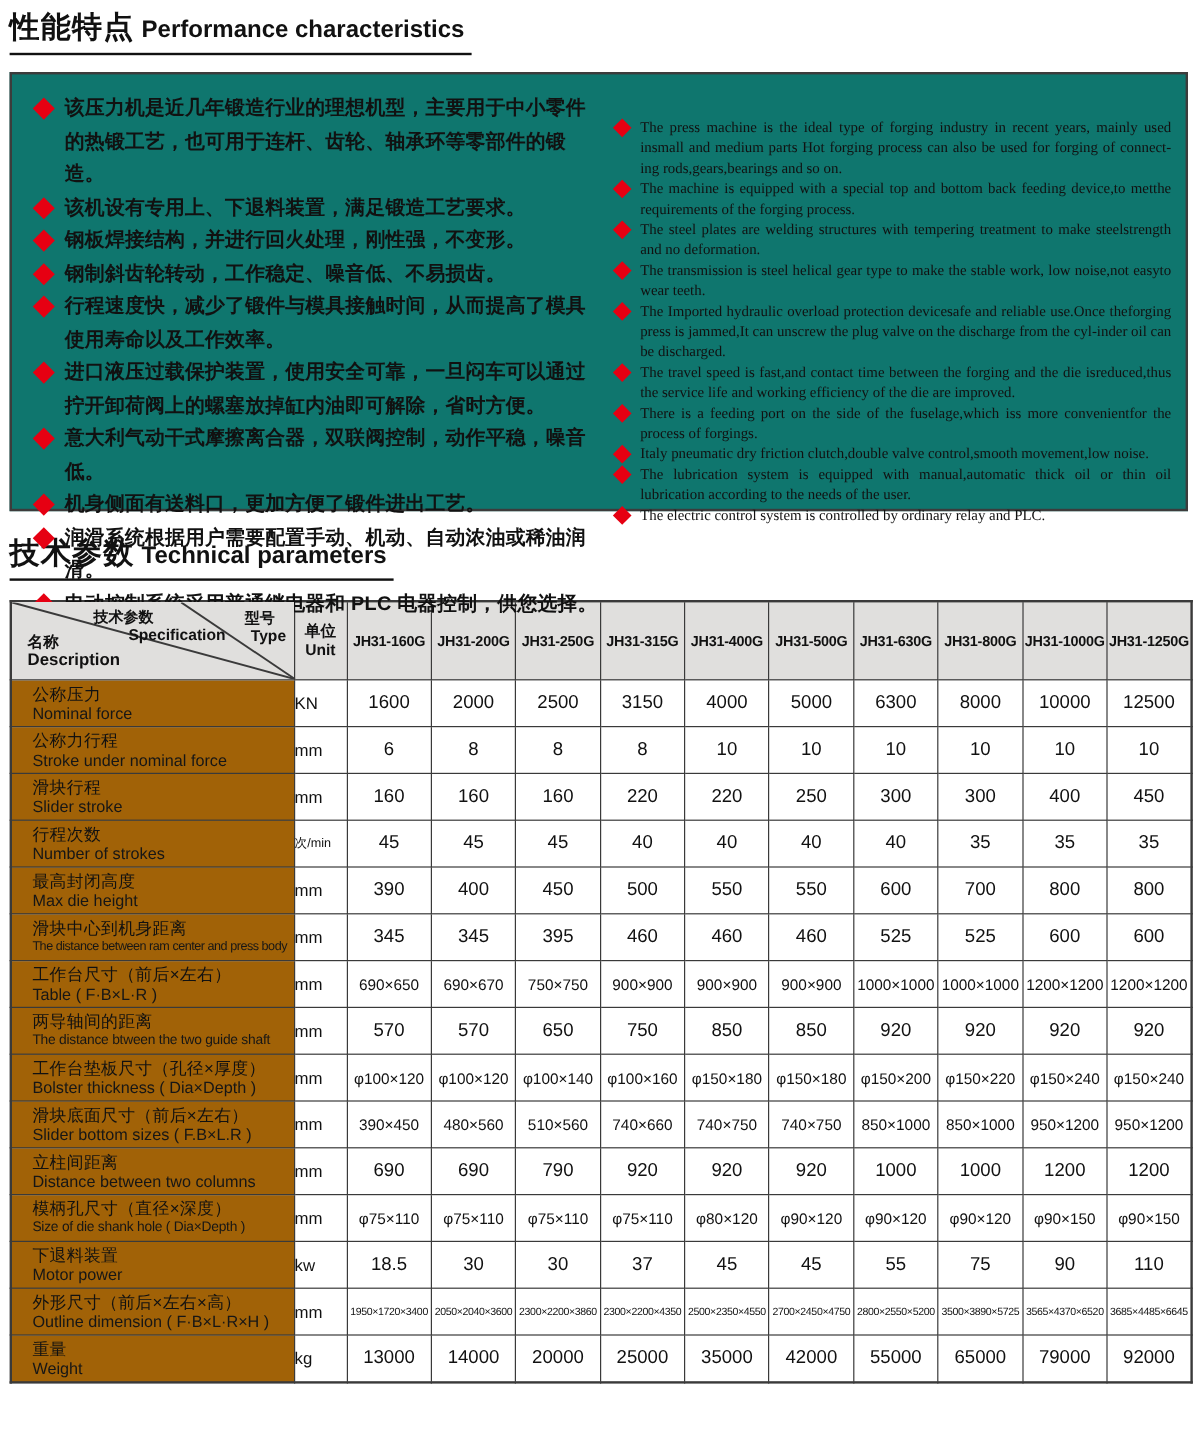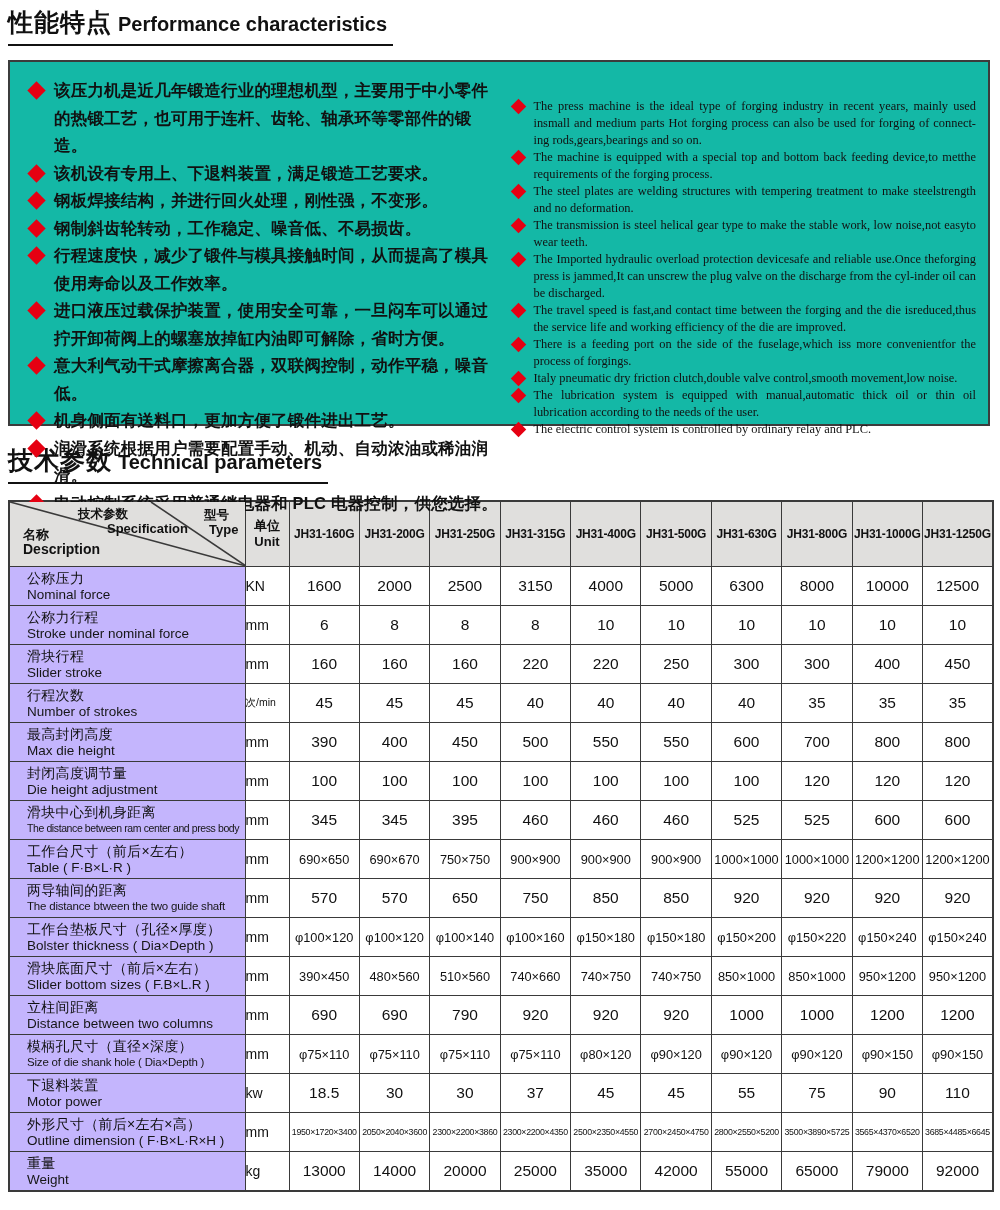--- a/index.html
+++ b/index.html
@@ -11,21 +11,21 @@
   }
   
   .sec-title {
     display:inline-block; border-bottom:2.5px solid #111;
     padding:0 6px 5px 0; margin-bottom:14px; white-space:nowrap;
   }
   .sec-title .cn { font-size:25px; font-weight:bold; letter-spacing:1px; }
   .sec-title .en { font-size:20px; font-weight:bold; margin-left:6px; }
   
   .panel {
-    width:982px; height:366px; background:#14b8a6;
+    width:982px; height:366px; background:#0f766e;
     border:2.5px solid #3c3c3c; display:flex;
     padding:13px 12px 8px 18px; margin-bottom:18px;
   }
   .col-cn { width:478px; padding-top:2px; }
   .col-en { width:465px; margin-left:8px; padding-top:3px;margin-top:20px; }
   .feat { display:flex; align-items:flex-start; }
   .feat .ftxt { flex:1; }
   .col-cn .feat { font-size:16.5px; font-weight:600; line-height:27.5px; letter-spacing:0.2px; }
   .col-en .feat { font-family:"Liberation Serif", serif; font-size:12.4px; line-height:17px; text-align:justify; font-weight:500; }
   .dia { flex-shrink:0; background:#e60012; display:inline-block; }
@@ -34,21 +34,21 @@
   
   table.tech {
     width:984px; border-collapse:collapse; table-layout:fixed;
     border:2px solid #3a3a3a; margin-top:2px;
   }
   .tech th, .tech td { border:1.5px solid #3a3a3a; vertical-align:middle; }
   .tech th { background:#e0dfdd; height:64px; }
   .tech th.model { font-size:12px; font-weight:bold; letter-spacing:-0.2px; text-align:center; }
   .tech th.unit-h { font-size:13px; font-weight:bold; text-align:center; line-height:16px; }
   .tech td { height:39px; background:#fff; }
-  td.lbl { background:#c4b5fd; padding-left:17px; }
+  td.lbl { background:#a16207; padding-left:17px; }
   td.lbl .lcn { font-size:14px; font-weight:500; line-height:17px; letter-spacing:0.3px; white-space:nowrap; }
   td.lbl .len { font-size:13.5px; line-height:15px; white-space:nowrap; color:#161616; }
   td.lbl .len.en-sm { font-size:11.5px; letter-spacing:-0.2px; }
   td.lbl .len.en-xs { font-size:10.5px; letter-spacing:-0.4px; }
   td.unit { text-align:left; font-size:14px; }
   td.unit.u-sm { font-size:10.5px; }
   td.val { text-align:center; font-size:15.5px; }
   td.val.v-sm { font-size:12.8px; }
   td.val.v-xs { font-size:8.8px; letter-spacing:-0.3px; }
   
@@ -294,37 +294,20 @@
         <td class="val">500</td>
         <td class="val">550</td>
         <td class="val">550</td>
         <td class="val">600</td>
         <td class="val">700</td>
         <td class="val">800</td>
         <td class="val">800</td>
       </tr>
       <tr>
         <td class="lbl">
-          <div class="lcn">封闭高度调节量</div>
-          <div class="len">Die height adjustment</div>
-        </td>
-        <td class="unit">mm</td>
-        <td class="val">100</td>
-        <td class="val">100</td>
-        <td class="val">100</td>
-        <td class="val">100</td>
-        <td class="val">100</td>
-        <td class="val">100</td>
-        <td class="val">100</td>
-        <td class="val">120</td>
-        <td class="val">120</td>
-        <td class="val">120</td>
-      </tr>
-      <tr>
-        <td class="lbl">
           <div class="lcn">滑块中心到机身距离</div>
           <div class="len en-xs">The distance between ram center and press body</div>
         </td>
         <td class="unit">mm</td>
         <td class="val">345</td>
         <td class="val">345</td>
         <td class="val">395</td>
         <td class="val">460</td>
         <td class="val">460</td>
         <td class="val">460</td>

